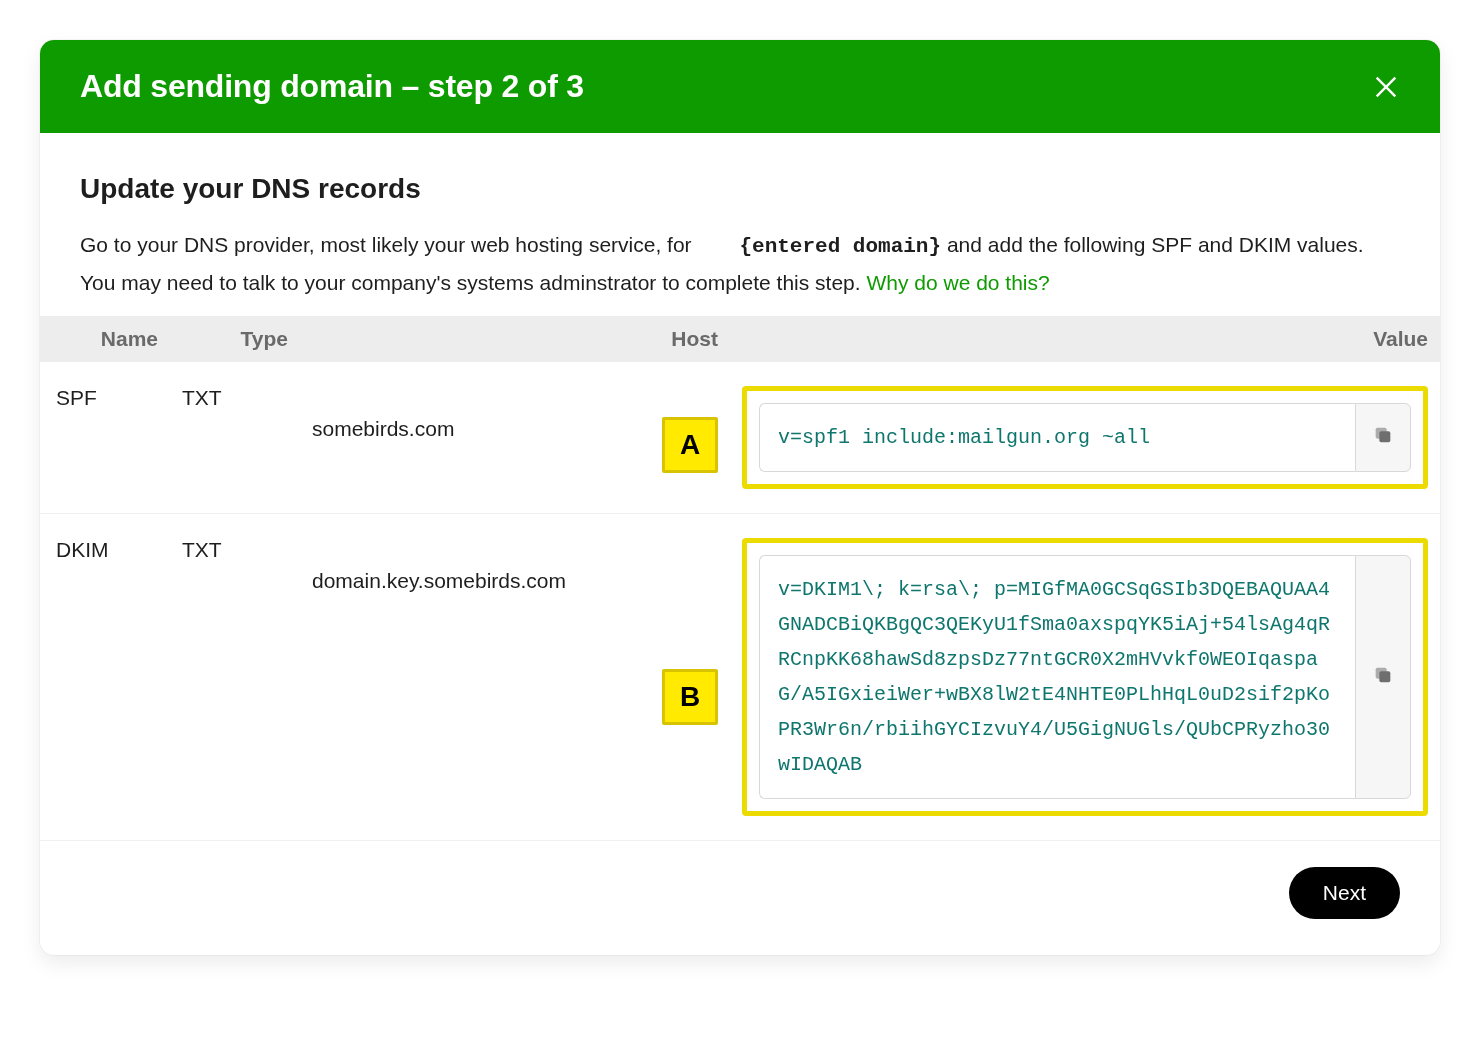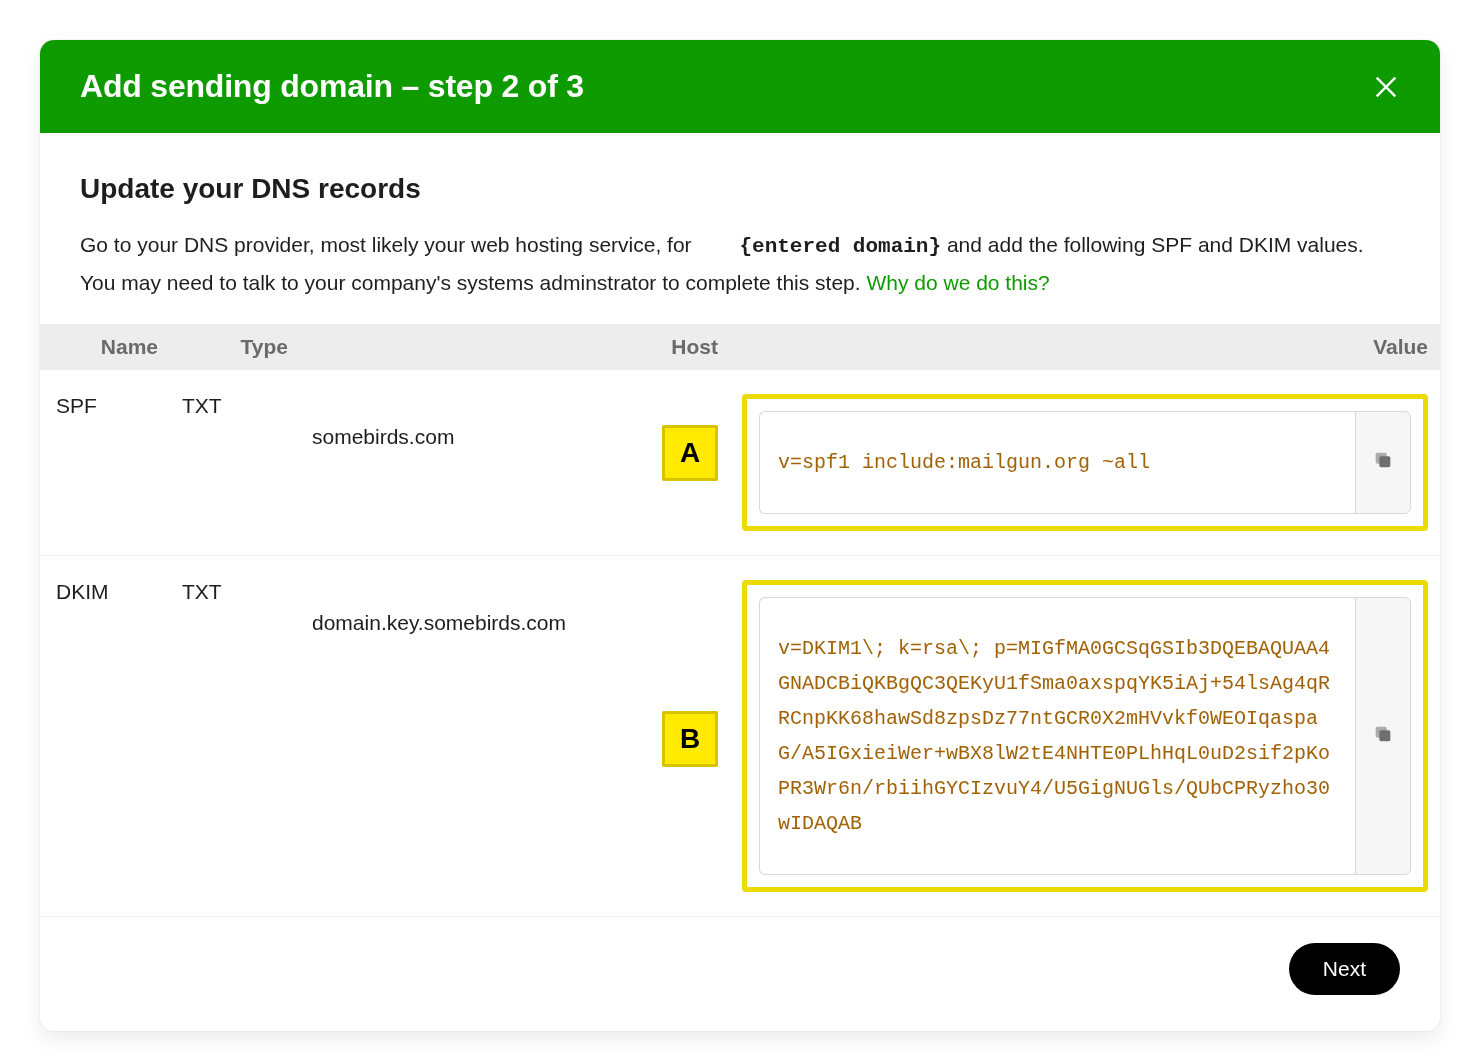--- a/index.html
+++ b/index.html
@@ -39,21 +39,21 @@
   .close-btn {
     cursor: pointer;
     width: 28px;
     height: 28px;
     display: block;
   }
   .close-btn svg { width: 28px; height: 28px; }
   .close-btn svg line { stroke: #fff; stroke-width: 2; }
 
   .body-section {
-    padding: 40px 40px 24px 40px;
+    padding: 40px 40px 16px 40px;
   }
   .section-title {
     font-size: 28px;
     font-weight: 700;
     margin: 0 0 22px 0;
   }
   .section-text {
     font-size: 21px;
     line-height: 1.7;
     color: #1e1e1e;
@@ -126,25 +126,25 @@
     padding: 12px;
     display: flex;
     align-items: stretch;
     gap: 0;
   }
   .value-box {
     flex: 1;
     border: 1px solid #d8d8d8;
     border-right: none;
     border-radius: 6px 0 0 6px;
-    padding: 33px 18px;
+    padding: 16px 18px;
     font-family: "SFMono-Regular", Consolas, "Liberation Mono", Menlo, monospace;
     font-size: 20px;
     line-height: 1.75;
-    color: #a16207;
+    color: #0f766e;
     word-break: break-all;
     background: #fff;
   }
   .copy-btn {
     width: 56px;
     border: 1px solid #d8d8d8;
     border-radius: 0 6px 6px 0;
     background: #f6f6f6;
     display: flex;
     align-items: center;

